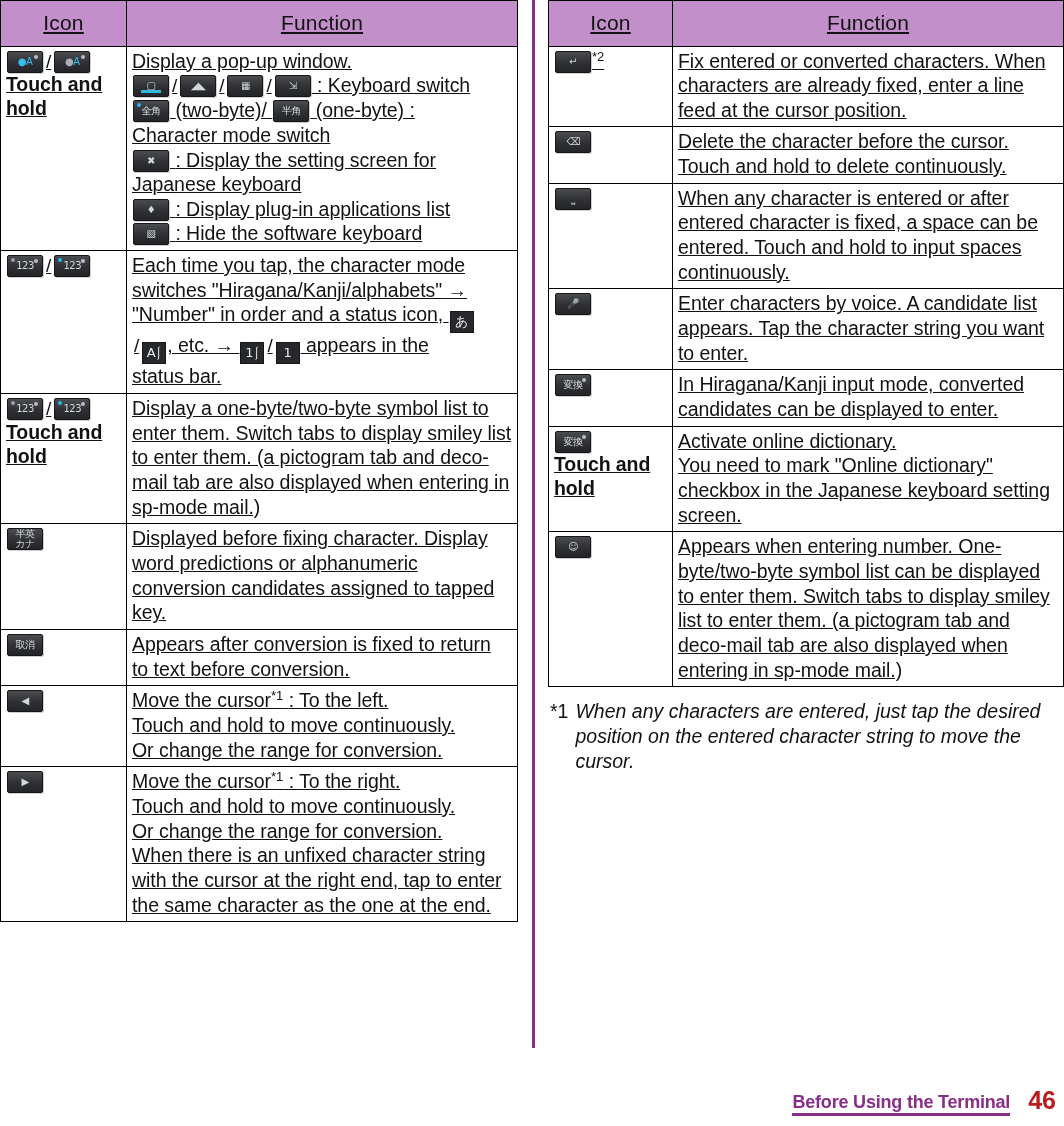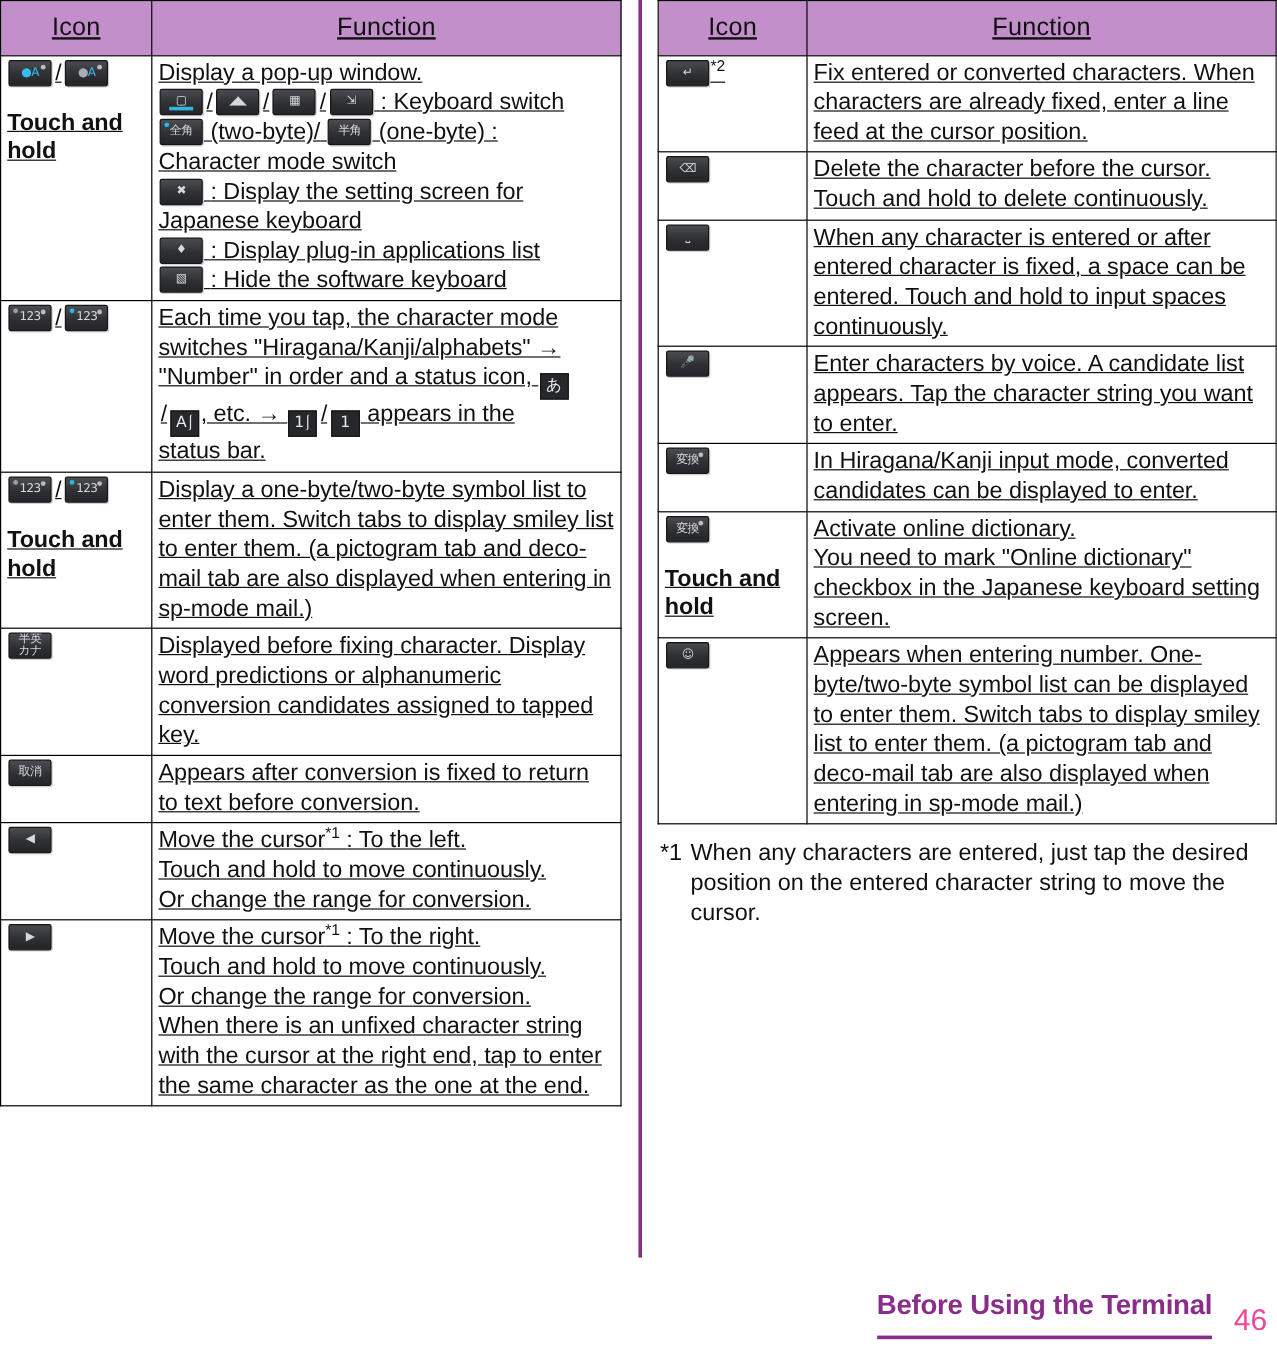--- a/index.html
+++ b/index.html
@@ -71,21 +71,21 @@
     padding-right: 4px;
     letter-spacing: -0.05px;
   }
   td.func-cell p, td.icon-cell p { margin: 0; }
 
   .th-hold {
     display: block;
     font-weight: bold;
     font-size: 19.5px;
     line-height: 1.22;
-    margin-top: 18px;
+    margin-top: 0;
     letter-spacing: -0.1px;
   }
 
   sup.fn {
     font-size: 13px;
     vertical-align: super;
     line-height: 0;
   }
 
   .slash { padding: 0 2px; font-size: 19px; }
@@ -154,43 +154,44 @@
   
   .footnote {
     margin-top: 12px;
     font-size: 19.5px;
     line-height: 1.28;
     padding-left: 2px;
     display: flex;
     gap: 7px;
   }
   .footnote .marker { flex: 0 0 auto; }
-  .footnote .body   { flex: 1 1 auto; }
+  .footnote .body   { flex: 1 1 auto; font-style: italic; }
 
   
   .page-footer {
     position: absolute;
     right: 8px; bottom: 10px;
     display: flex;
     align-items: flex-end;
     gap: 18px;
   }
   .footer-section {
-    font-size: 23px;
+    font-size: 18px;
     font-weight: bold;
     color: #8a2d8a;
     border-bottom: 3px solid #8a2d8a;
-    padding-bottom: 12px;
+    padding-bottom: 0;
     letter-spacing: -0.2px;
   }
   .footer-page {
     font-size: 25px;
-    color: #ec4899;
+    color: #b91c1c;
     line-height: 1;
     padding-bottom: 3px;
+    font-weight: bold;
   }
 </style>
 </head>
 <body>
 
 <div id="page">
 
   <div class="col-divider"></div>
 
   <div class="col-left">

